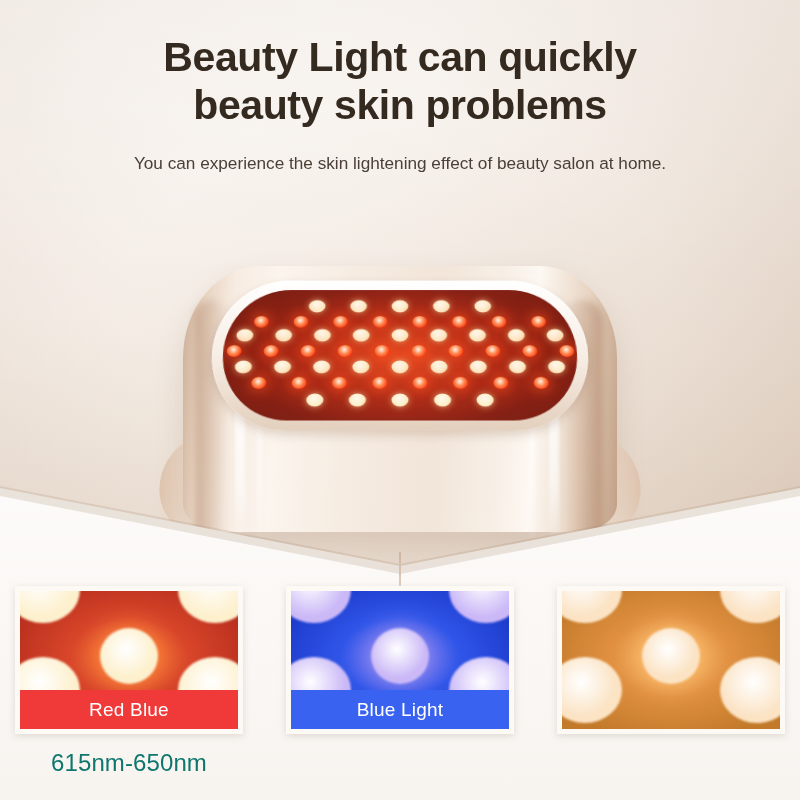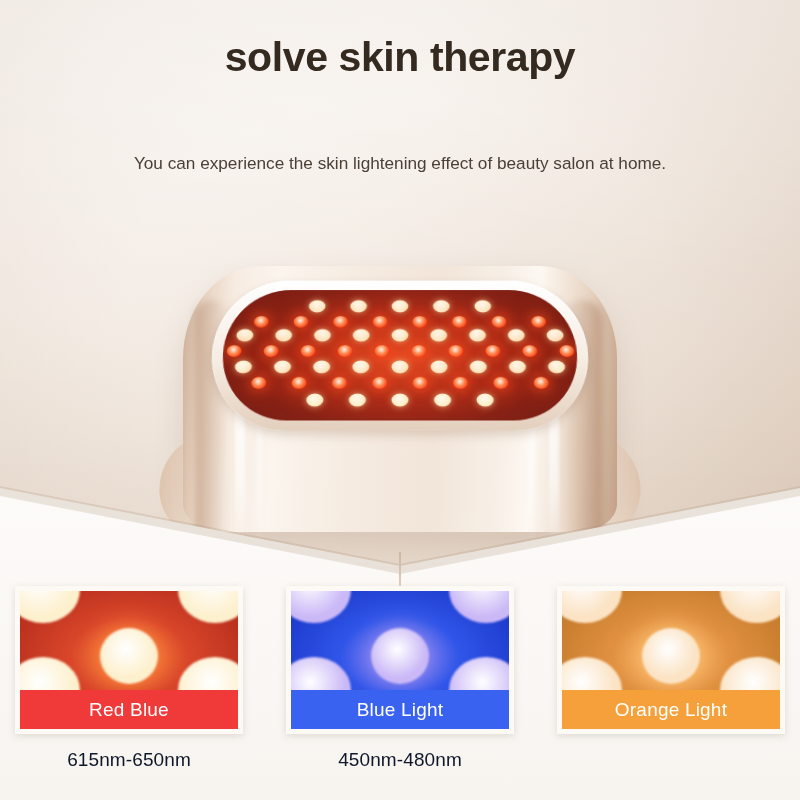--- a/index.html
+++ b/index.html
@@ -281,36 +281,37 @@
     height: 39px;
     display: flex;
     align-items: center;
     justify-content: center;
     color: #ffffff;
     font-size: 19px;
     letter-spacing: .2px;
   }
   .caption {
     margin-top: 15px;
-    font-size: 19px;
-    color: #0f172a;
+    font-size: 24px;
+    color: #0f766e;
     letter-spacing: .1px;
   }
 </style>
 </head>
 <body>
 
 <div id="page">
 
   <div class="bg-base"></div>
   <div class="bg-sheen"></div>
   <div class="bg-vignette"></div>
 
   <div class="headline">
-    <span class="l2">solve skin therapy</span>
+    <span>Beauty Light can quickly</span>
+    <span class="l2">beauty skin problems</span>
   </div>
 
   <div class="subhead">
     <span class="s2">You can experience the skin lightening effect of beauty salon at home.</span>
   </div>
 
   <div class="device">
     <div class="ear-l"></div>
     <div class="ear-r"></div>
     <div class="device-body">
@@ -414,33 +415,29 @@
               <div class="dome corner-dome cd-tl" style="background: radial-gradient(circle at 45% 38%, rgb(255, 255, 255) 0%, rgb(203, 185, 247) 60%, rgb(203, 185, 247) 100%);"></div>
               <div class="dome corner-dome cd-tr" style="background: radial-gradient(circle at 45% 38%, rgb(255, 255, 255) 0%, rgb(203, 185, 247) 60%, rgb(203, 185, 247) 100%);"></div>
               <div class="dome corner-dome cd-bl" style="background: radial-gradient(circle at 45% 38%, rgb(255, 255, 255) 0%, rgb(203, 185, 247) 60%, rgb(203, 185, 247) 100%);"></div>
               <div class="dome corner-dome cd-br" style="background: radial-gradient(circle at 45% 38%, rgb(255, 255, 255) 0%, rgb(203, 185, 247) 60%, rgb(203, 185, 247) 100%);"></div>
             </div>
             <div class="label-bar" style="background: rgb(58, 98, 240); text-align: right;">
               <span>Blue Light</span>
             </div>
           </div>
         </div>
-        <div class="caption">450nm-480nm</div>
       </div>
       <div class="card-wrap">
         <div class="card">
           <div class="card-inner">
             <div class="photo" style="background: radial-gradient(60% 62% at 50% 48%, rgb(255, 192, 113) 0%, rgb(224, 144, 64) 46%, rgb(194, 122, 42) 100%);">
               <div class="dome center-dome" style="background: radial-gradient(circle at 45% 38%, rgb(255, 255, 255) 0%, rgb(251, 227, 196) 60%, rgb(251, 227, 196) 100%); box-shadow: rgb(255, 192, 113) 0px 0px 26px;"></div>
               <div class="dome corner-dome cd-tl" style="background: radial-gradient(circle at 45% 38%, rgb(255, 255, 255) 0%, rgb(251, 227, 196) 60%, rgb(251, 227, 196) 100%);"></div>
               <div class="dome corner-dome cd-tr" style="background: radial-gradient(circle at 45% 38%, rgb(255, 255, 255) 0%, rgb(251, 227, 196) 60%, rgb(251, 227, 196) 100%);"></div>
               <div class="dome corner-dome cd-bl" style="background: radial-gradient(circle at 45% 38%, rgb(255, 255, 255) 0%, rgb(251, 227, 196) 60%, rgb(251, 227, 196) 100%);"></div>
               <div class="dome corner-dome cd-br" style="background: radial-gradient(circle at 45% 38%, rgb(255, 255, 255) 0%, rgb(251, 227, 196) 60%, rgb(251, 227, 196) 100%);"></div>
             </div>
-            <div class="label-bar" style="background: rgb(245, 160, 58);">
-              <span>Orange Light</span>
-            </div>
           </div>
         </div>
       </div>
     </div>
 
 </div>
 
 </body></html>

